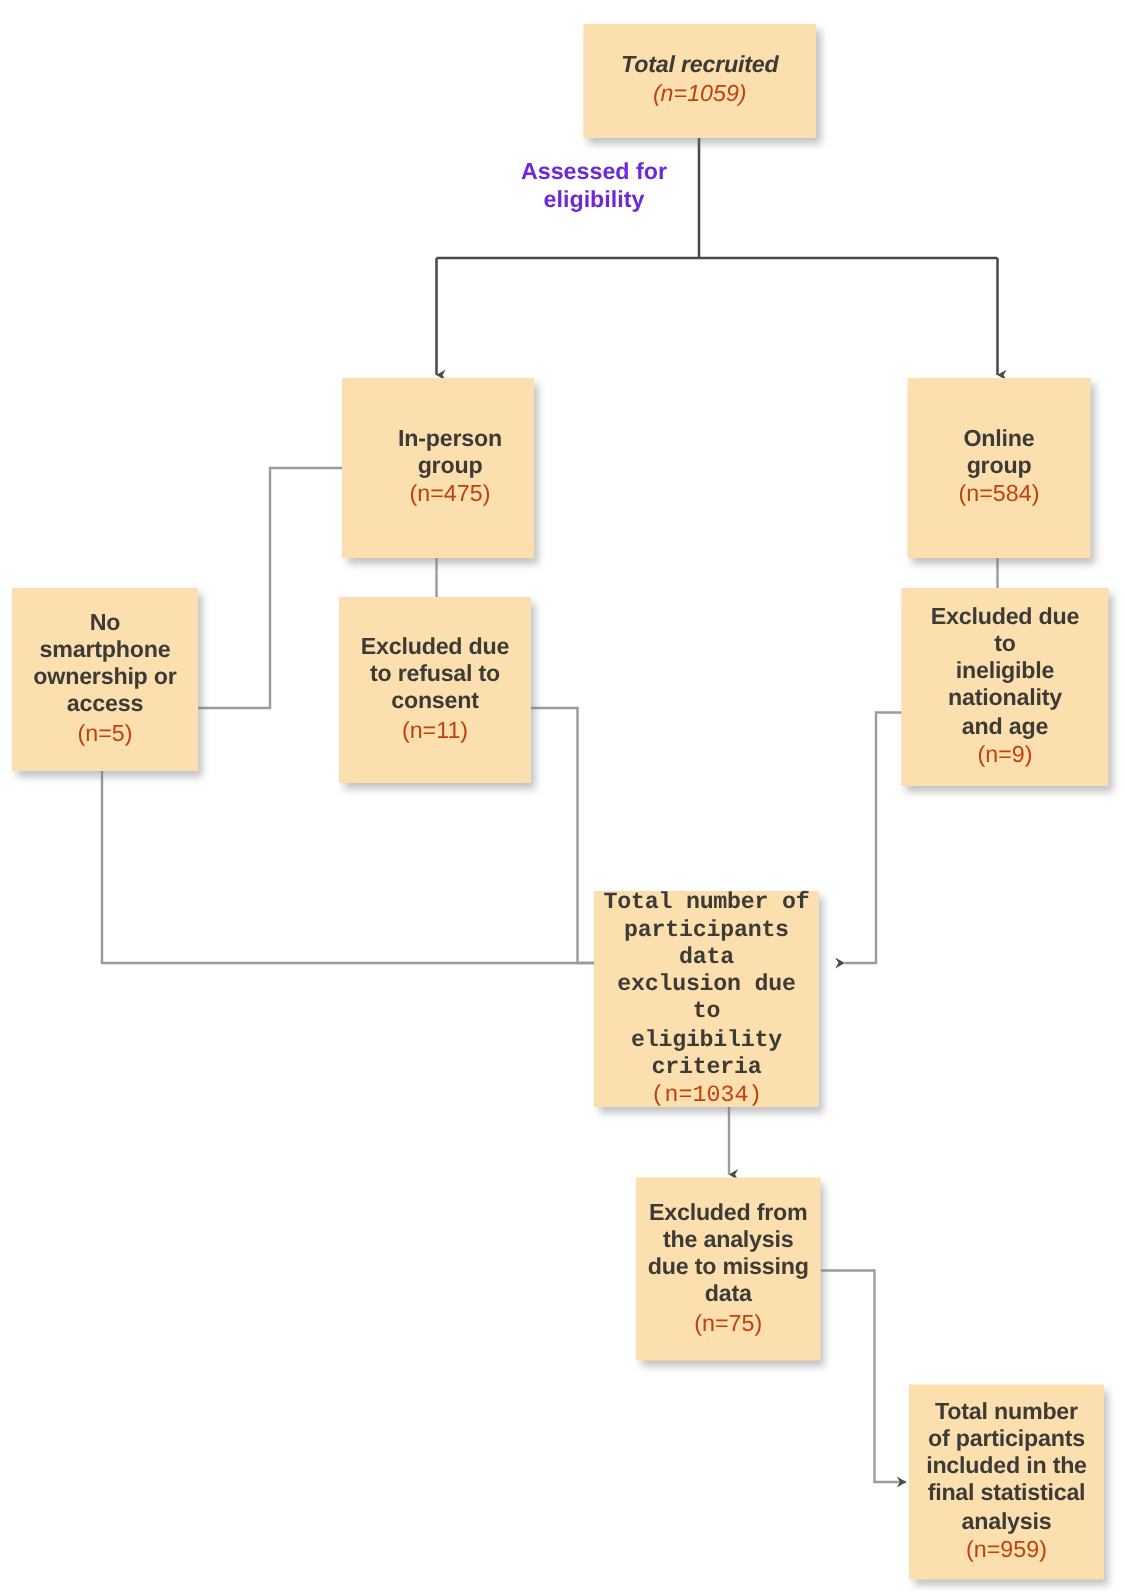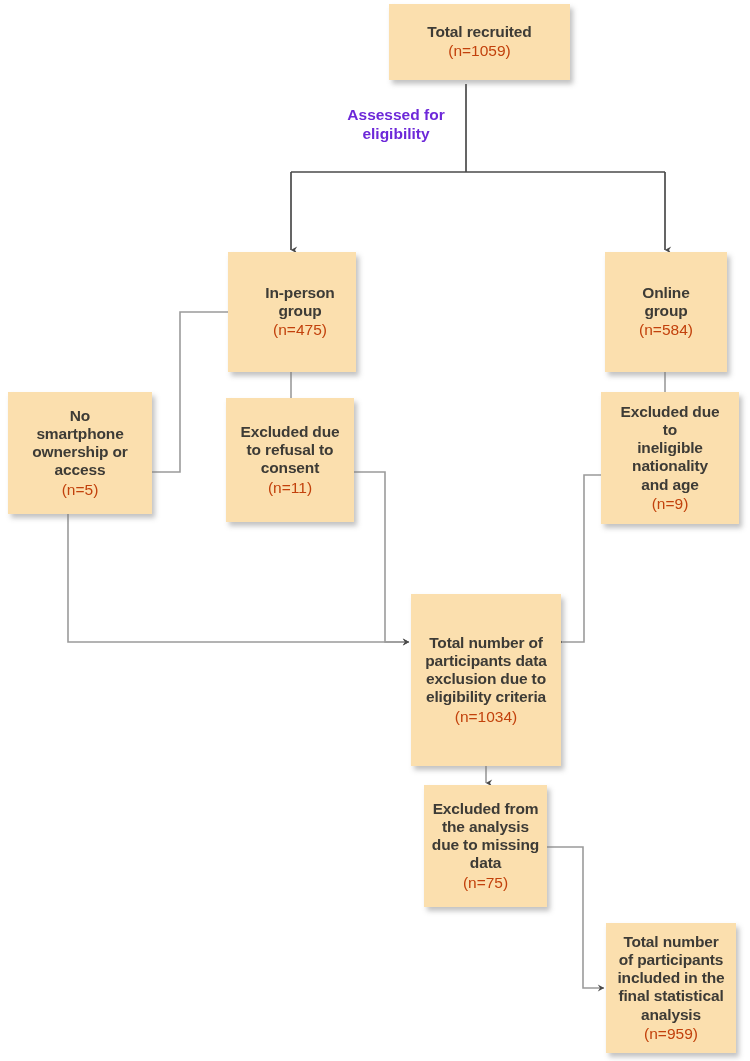--- a/index.html
+++ b/index.html
@@ -102,38 +102,38 @@
     <path d="M486,738 L486,783" fill="none" stroke="#9b9b9b" stroke-width="1.6" marker-end="url(#arrow-down)"></path>
 
     <path d="M547,847 L583,847 L583,988 L604,988" fill="none" stroke="#9b9b9b" stroke-width="1.6" marker-end="url(#arrow-right)"></path>
   </svg>
 
   <div class="edge-label" style="left:318px; top:106px; width:156px;">
     <div>Assessed for</div>
     <div>eligibility</div>
   </div>
 
-  <div class="node" style="left:389px; top:4px; width:181px; height:76px;">
+  <div class="node" style="left:389px; top:16px; width:155px; height:76px;font-style:italic;">
     <div class="title">Total recruited</div>
     <div class="count">(n=1059)</div>
   </div>
 
   <div class="node" style="left:228px; top:252px; width:128px; height:120px;padding-left:20px;">
     <div class="title">In-person</div>
     <div class="title">group</div>
     <div class="count">(n=475)</div>
   </div>
 
   <div class="node" style="left:605px; top:252px; width:122px; height:120px;">
     <div class="title">Online</div>
     <div class="title">group</div>
     <div class="count">(n=584)</div>
   </div>
 
-  <div class="node" style="left:8px; top:392px; width:144px; height:122px;">
+  <div class="node" style="left:8px; top:392px; width:124px; height:122px;">
     <div class="title">No</div>
     <div class="title">smartphone</div>
     <div class="title">ownership or</div>
     <div class="title">access</div>
     <div class="count">(n=5)</div>
   </div>
 
   <div class="node" style="left:226px; top:398px; width:128px; height:124px;">
     <div class="title">Excluded due</div>
     <div class="title">to refusal to</div>
@@ -143,21 +143,21 @@
 
   <div class="node" style="left:601px; top:392px; width:138px; height:132px;">
     <div class="title">Excluded due</div>
     <div class="title">to</div>
     <div class="title">ineligible</div>
     <div class="title">nationality</div>
     <div class="title">and age</div>
     <div class="count">(n=9)</div>
   </div>
 
-  <div class="node" style="left:411px; top:594px; width:150px; height:172px;">
+  <div class="node" style="left:396px; top:594px; width:150px; height:144px;font-family:Liberation Mono, monospace;">
     <div class="title">Total number of</div>
     <div class="title">participants data</div>
     <div class="title">exclusion due to</div>
     <div class="title">eligibility criteria</div>
     <div class="count">(n=1034)</div>
   </div>
 
   <div class="node" style="left:424px; top:785px; width:123px; height:122px;">
     <div class="title">Excluded from</div>
     <div class="title">the analysis</div>

